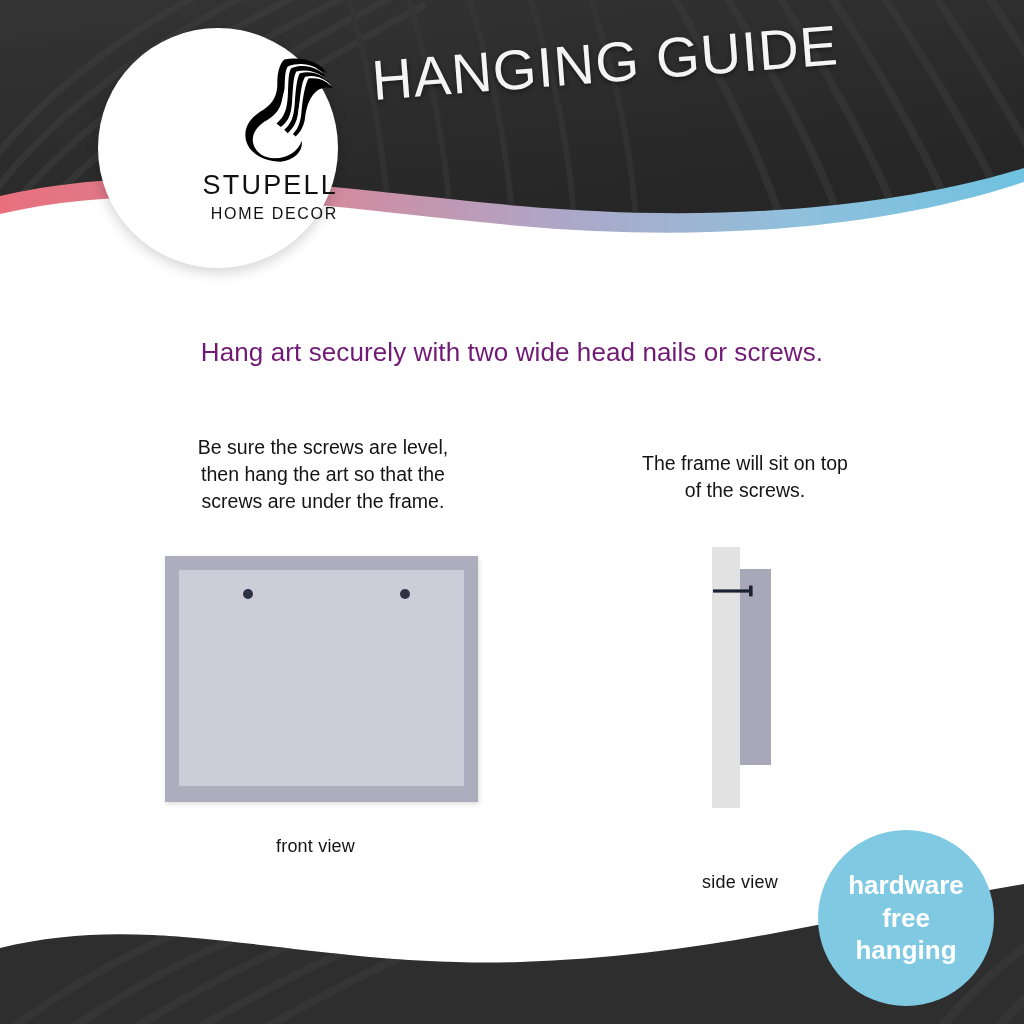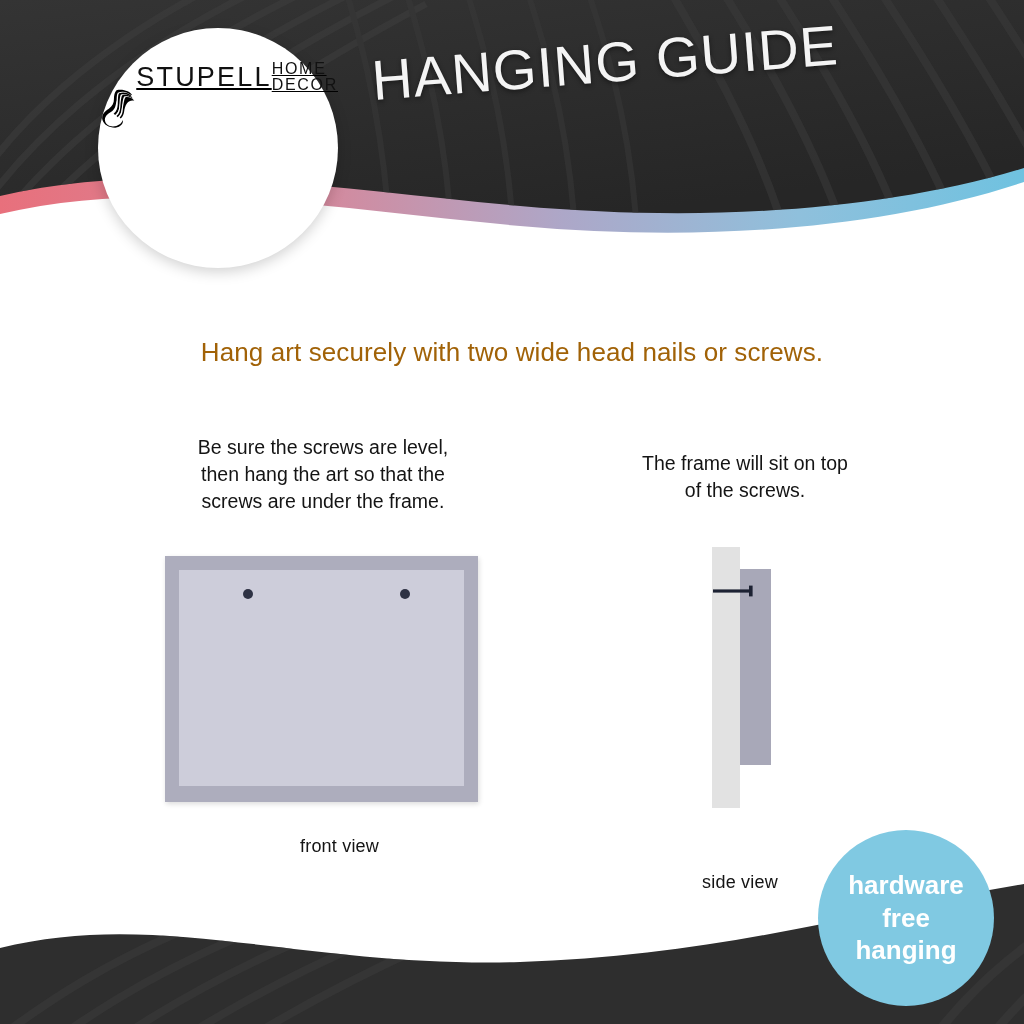--- a/index.html
+++ b/index.html
@@ -32,26 +32,25 @@
   #logo-badge {
     position: absolute;
     left: 98px;
     top: 28px;
     width: 240px;
     height: 240px;
     border-radius: 50%;
     background: #ffffff;
     box-shadow: 0 4px 14px rgba(0,0,0,0.18);
     display: flex;
-    flex-direction: row;
-    align-items: flex-start;
+    flex-direction: column;
+    align-items: flex-end;
     justify-content: flex-start;
     padding-top: 26px;
     box-sizing: border-box;
-    text-decoration: underline;
   }
   #logo-mark {
     width: 104px;
     height: 108px;
     display: block;
   }
   .logo-word {
     font-family: "Liberation Sans", sans-serif;
     color: #111111;
     letter-spacing: 2.2px;
@@ -96,21 +95,21 @@
   }
 
   
   #main-instruction {
     position: absolute;
     left: 0;
     right: 0;
     top: 337px;
     text-align: center;
     font-size: 26px;
-    color: #a16207;
+    color: #701a75;
     font-weight: 400;
     letter-spacing: 0.1px;
   }
 
   
   .note-block {
     position: absolute;
     text-align: center;
     font-size: 19.5px;
     line-height: 1.38;
@@ -190,21 +189,21 @@
   }
 
   
   .view-caption {
     position: absolute;
     font-size: 18px;
     color: #141414;
     letter-spacing: 0.2px;
     text-align: center;
   }
-  #caption-front { left: 218px; top: 836px; width: 243px; }
+  #caption-front { left: 194px; top: 836px; width: 243px; }
   #caption-side  { left: 650px; top: 845px; width: 180px; margin-top: 27px; }
 
   
   #hardware-badge {
     position: absolute;
     left: 818px;
     top: 830px;
     width: 176px;
     height: 176px;
     border-radius: 50%;

